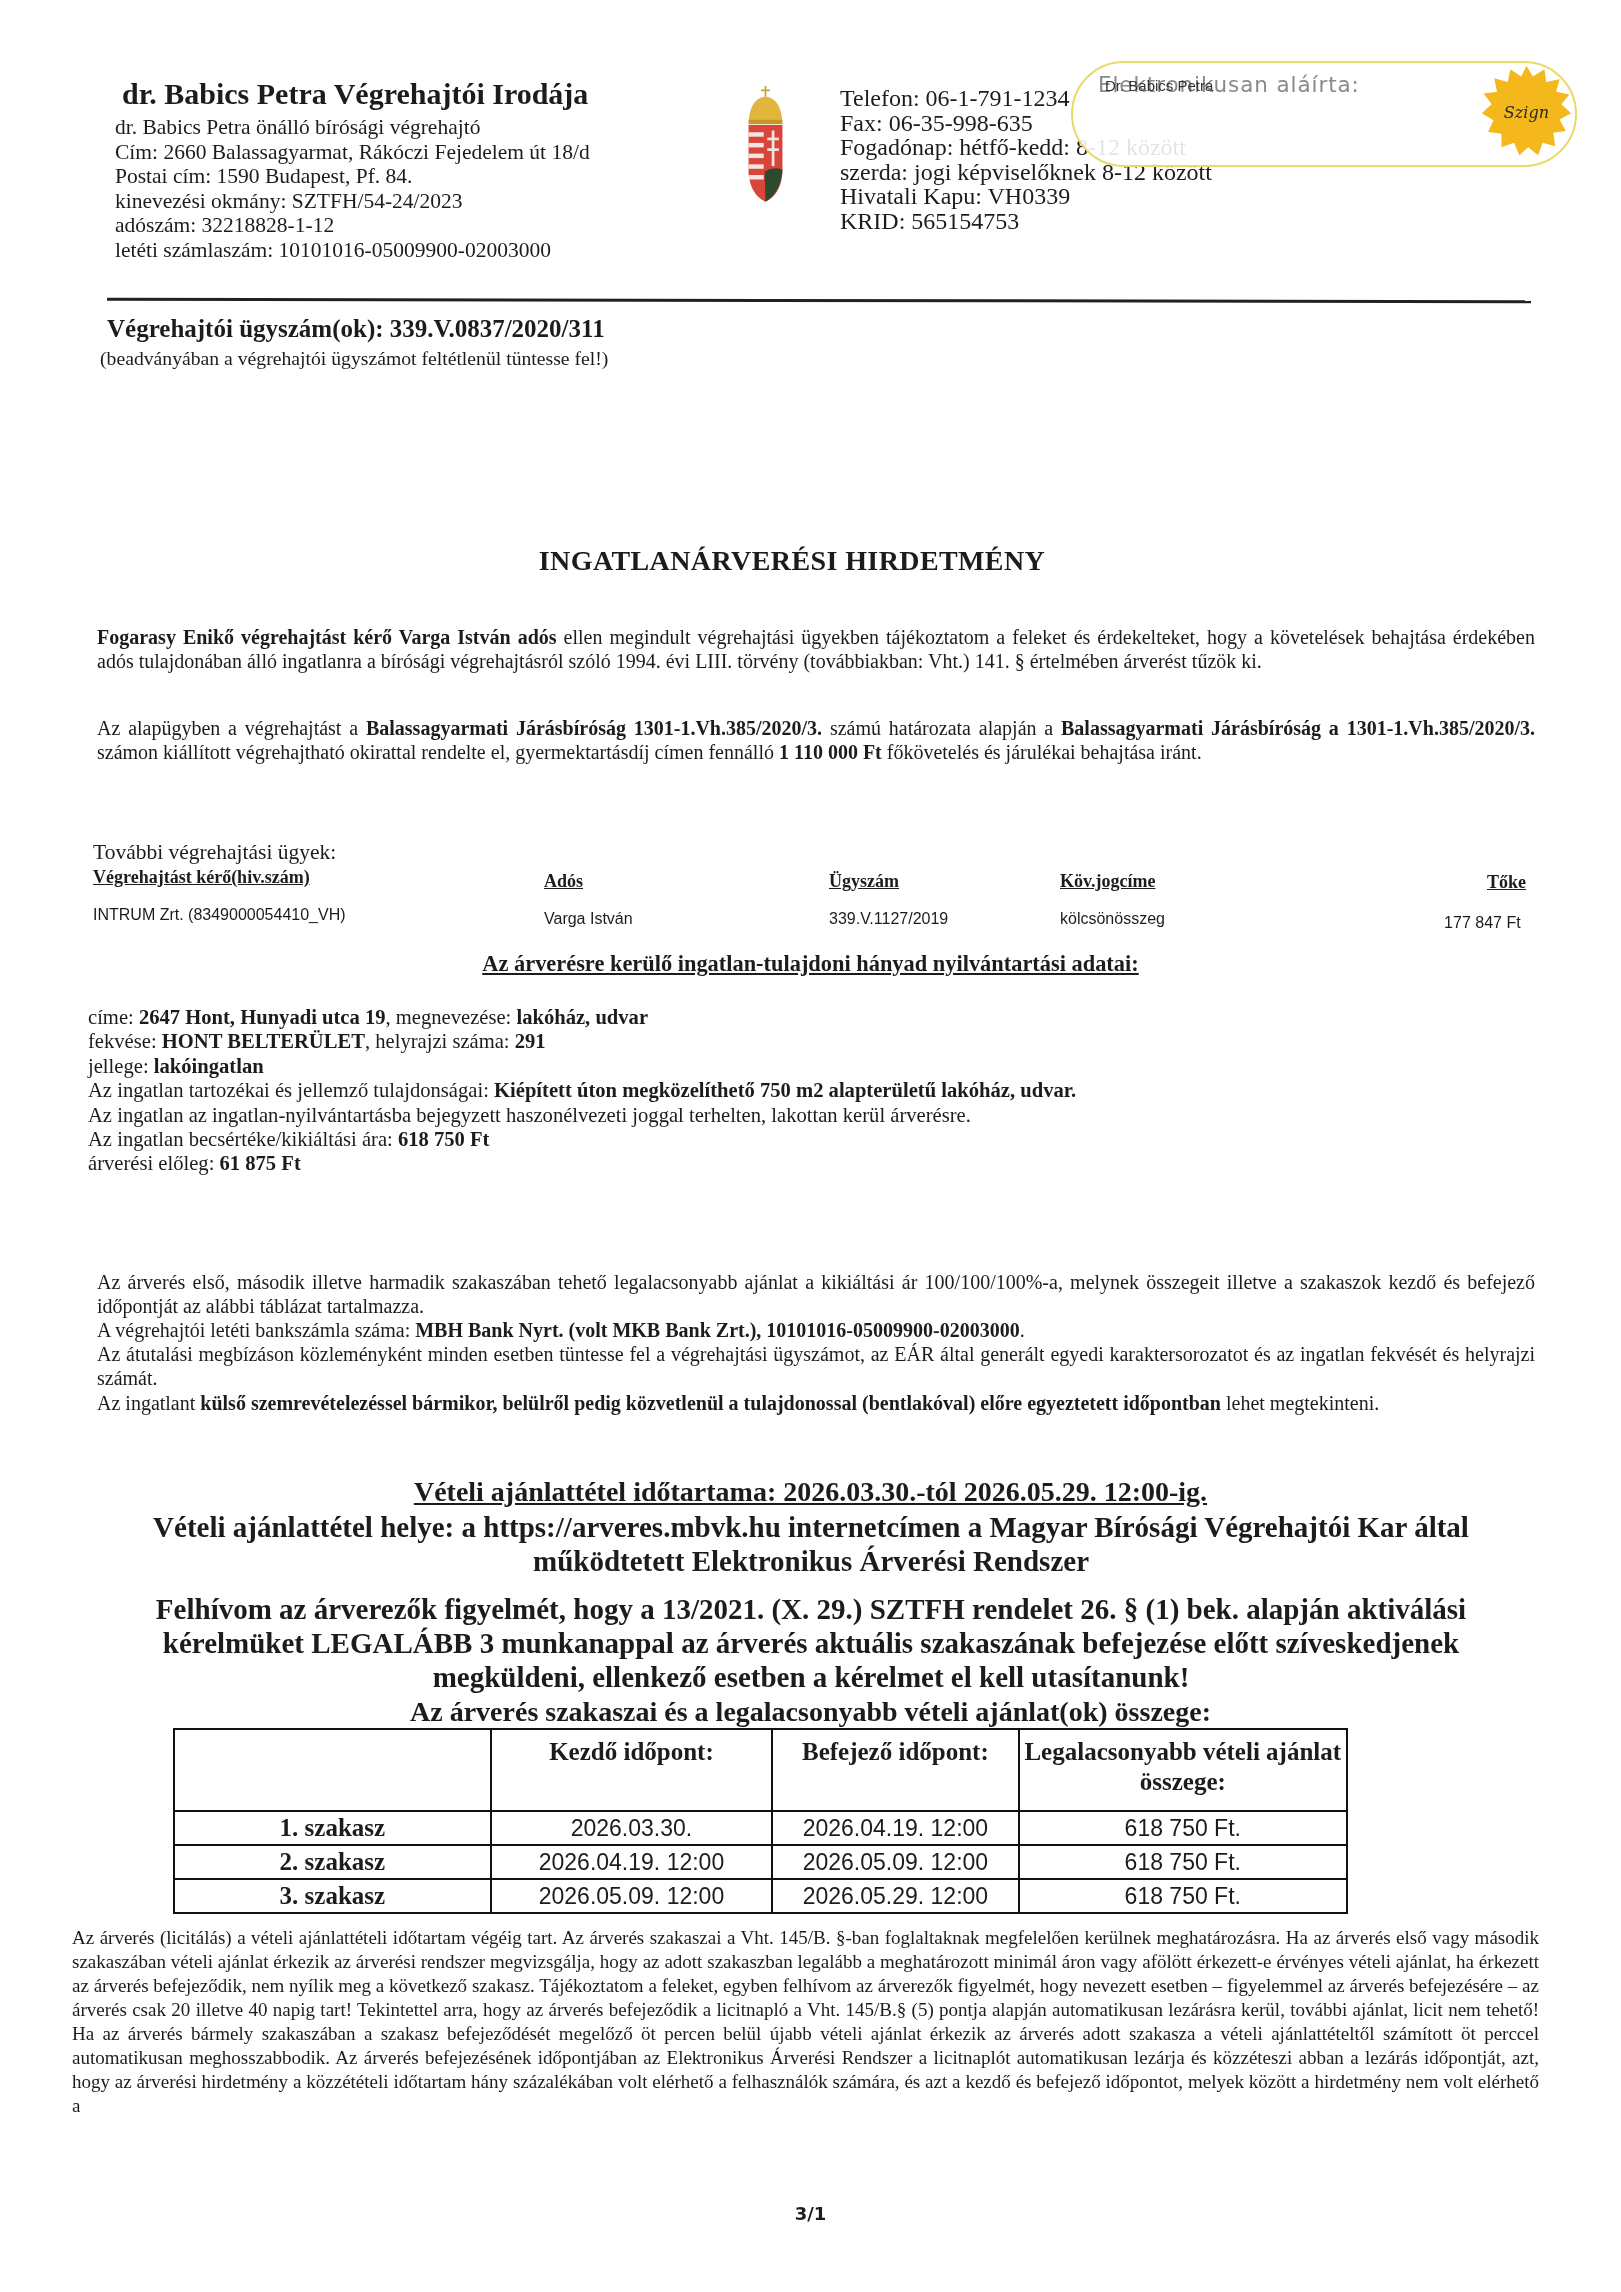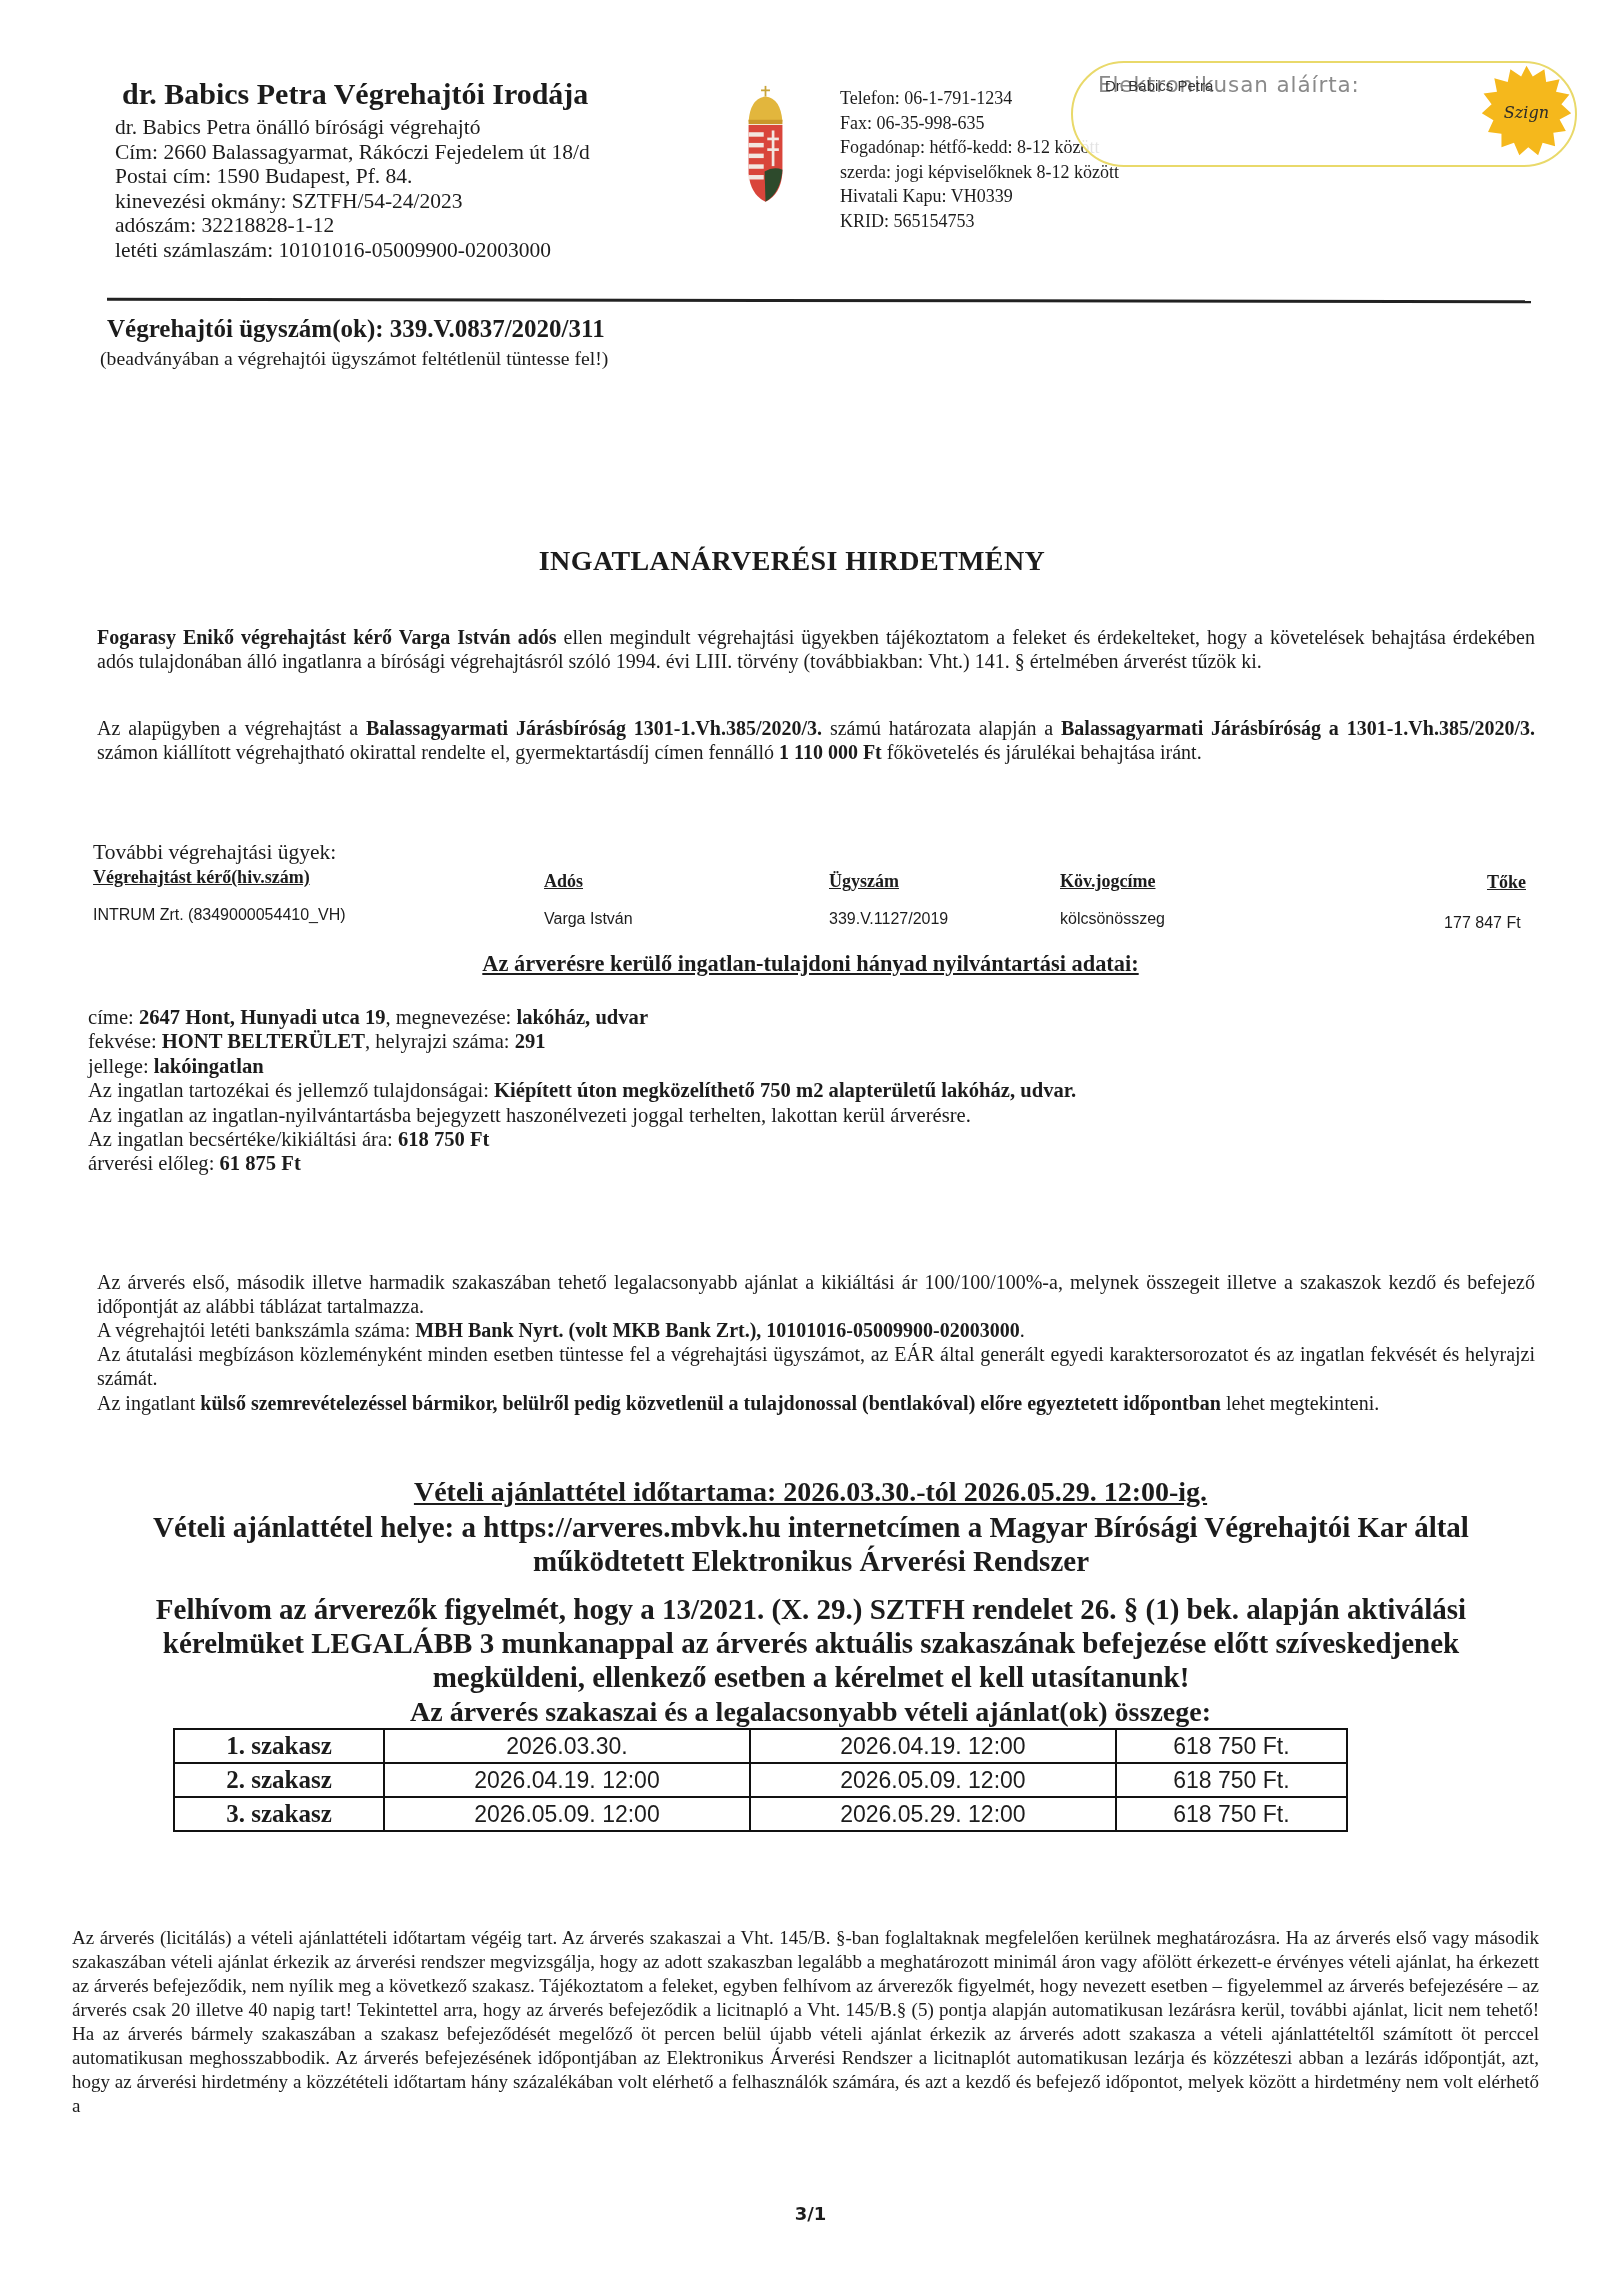--- a/index.html
+++ b/index.html
@@ -9,21 +9,21 @@
 
   
   .org-title { left:122px; top:77px; font-size:30px; font-weight:bold; white-space:nowrap; }
   .hdr-left { left:115px; top:115px; font-size:21.5px; line-height:24.6px; }
   .hdr-left div { white-space:nowrap; }
 
   
   .coat { left:745px; top:84px; width:41px; height:125px; }
 
   
-  .hdr-right { left:840px; top:86px; font-size:18px; line-height:24.6px; }
+  .hdr-right { left:840px; top:86px; font-size:24px; line-height:24.6px; }
   .hdr-right div { white-space:nowrap; }
 
   
   .sig-box { left:1071px; top:61px; width:502px; height:102px; border:2.7px solid #e9d96a;
              border-radius:54px; background:rgba(255,255,255,0.88); }
   .sig-text { left:1098px; top:72px; font-family:"DejaVu Sans", sans-serif; font-size:21.5px;
               color:#8a8a8a; letter-spacing:0.9px; white-space:nowrap; }
   .sig-name { left:1105px; top:77px; font-family:"Liberation Sans", sans-serif; font-size:15px;
               color:#333; white-space:nowrap; }
   .sig-seal { left:1480px; top:64px; width:93px; height:93px; }
@@ -154,20 +154,26 @@
 <div class="abs para" style="top:1342px;">Az átutalási megbízáson közleményként minden esetben tüntesse fel a végrehajtási ügyszámot, az EÁR által generált egyedi karaktersorozatot és az ingatlan fekvését és helyrajzi számát.</div>
 <div class="abs para" style="top:1391px;"><span>Az ingatlant </span><b>külső</b><b> szemrevételezéssel bármikor, belülről pedig közvetlenül a tulajdonossal (bentlakóval) előre egyeztetett időpontban</b><span> lehet megtekinteni.</span></div>
 
 <div class="abs bid-period">Vételi ajánlattétel időtartama: 2026.03.30.-tól 2026.05.29. 12:00-ig.</div>
 <div class="abs bid-place">Vételi ajánlattétel helye: a https://arveres.mbvk.hu internetcímen a Magyar Bírósági Végrehajtói Kar által működtetett Elektronikus Árverési Rendszer</div>
 <div class="abs notice">Felhívom az árverezők figyelmét, hogy a 13/2021. (X. 29.) SZTFH rendelet 26. § (1) bek. alapján aktiválási kérelmüket LEGALÁBB 3 munkanappal az árverés aktuális szakaszának befejezése előtt szíveskedjenek megküldeni, ellenkező esetben a kérelmet el kell utasítanunk!</div>
 <div class="abs stages-title">Az árverés szakaszai és a legalacsonyabb vételi ajánlat(ok) összege:</div>
 
 <table class="stages">
   <tbody>
+      <tr>
+    <th style="width:27%; height:73px;"></th>
+    <th style="width:24%;">Kezdő időpont:</th>
+    <th style="width:21%;">Befejező időpont:</th>
+    <th style="width:28%;">Legalacsonyabb vételi ajánlat összege:</th>
+  </tr>
   <tr>
     <td class="sz">1. szakasz</td>
     <td>2026.03.30.</td>
     <td>2026.04.19. 12:00</td>
     <td>618 750 Ft.</td>
   </tr>
   <tr>
     <td class="sz">2. szakasz</td>
     <td>2026.04.19. 12:00</td>
     <td>2026.05.09. 12:00</td>

